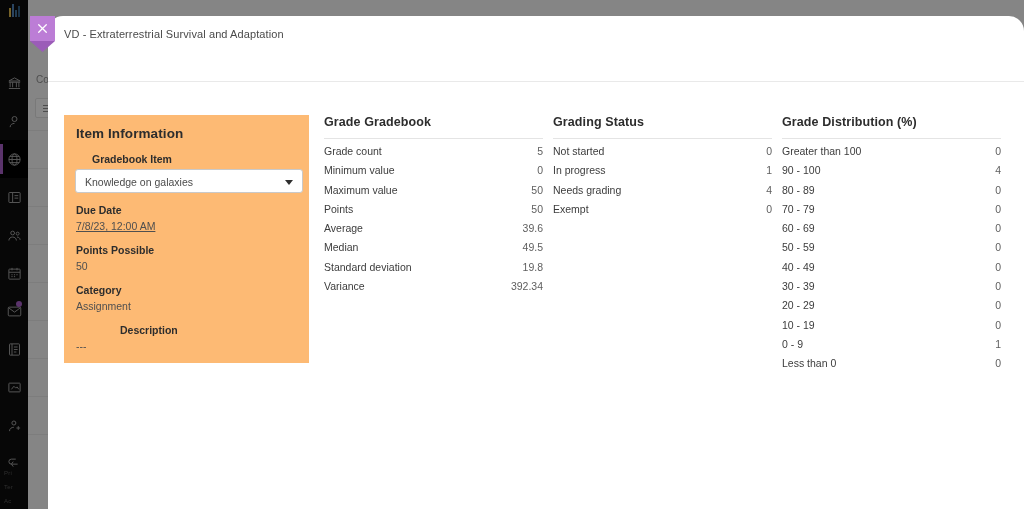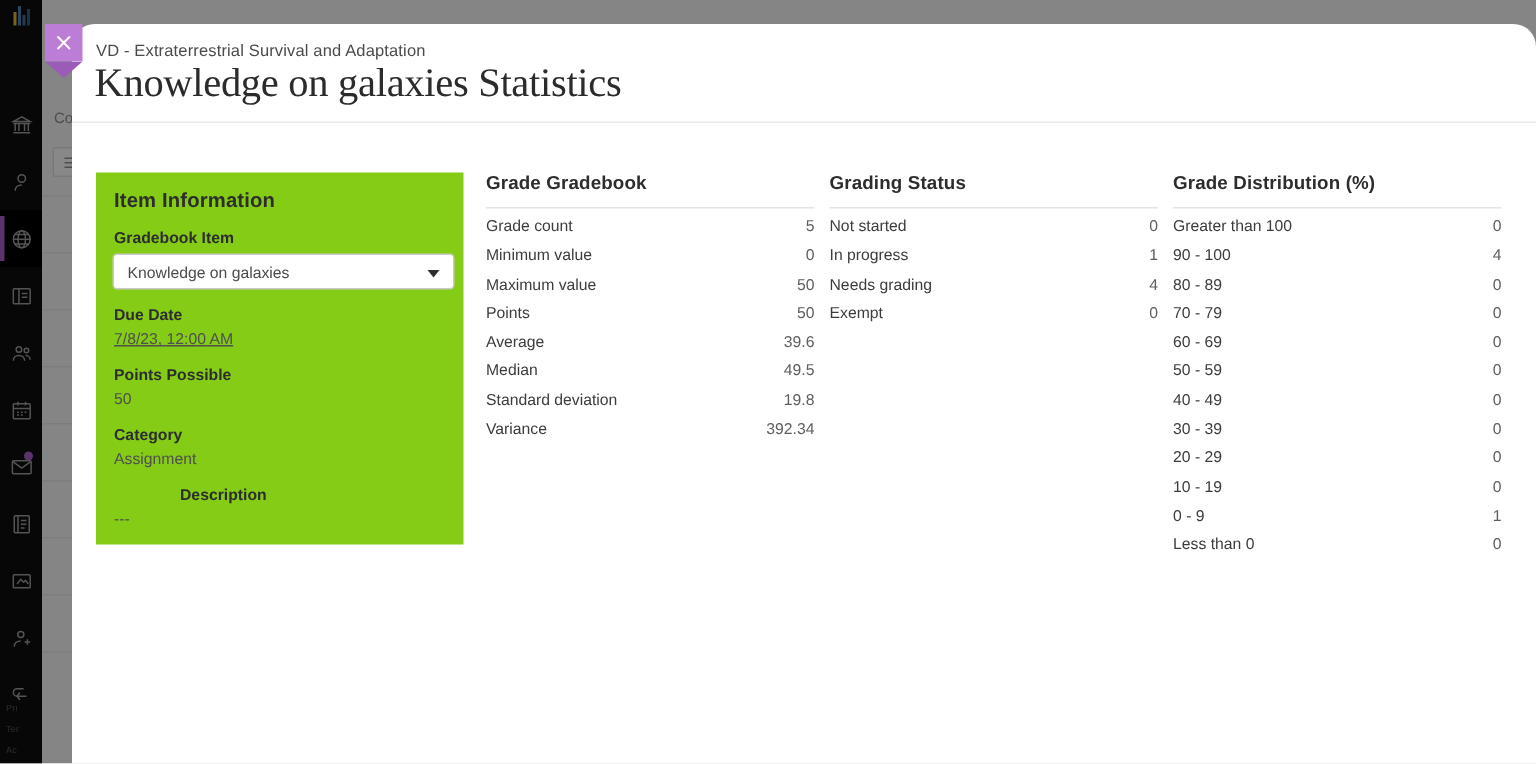--- a/index.html
+++ b/index.html
@@ -102,21 +102,21 @@
   .close-tag svg { position:absolute; left:6px; top:6px; width:13px; height:13px; }
 
   .subtitle {
     position:absolute; left:16px; top:78px;
     font-size:11.5px; color:#4a4a4a;
   }
 
   
   .info-card {
     position:absolute; left:16px; top:99px; width:245px; height:248px;
-    background:#84cc16;
+    background:#fdba74;
   }
   .info-card h2 {
     position:absolute; left:12px; top:11px;
     font-size:13.5px; font-weight:600; color:#2d2d2d; letter-spacing:.1px;
   }
   .fld-label {
     position:absolute; left:12px;
     font-size:10.5px; font-weight:600; color:#2d2d2d;
   }
   .fld-value {
@@ -263,28 +263,27 @@
       <div class="side-foot" style="top:498px;">Ac</div>
     </div>
 
     <div class="scrim"></div>
   </div>
 
   <div class="modal">
 
     <div class="modal-header">
       <div class="eyebrow">VD - Extraterrestrial Survival and Adaptation</div>
-      <div class="modal-title">Knowledge on galaxies Statistics</div>
     </div>
 
 
     <div class="info-card">
       <h2>Item Information</h2>
 
-      <div class="fld-label" style="top:38px;">Gradebook Item</div>
+      <div class="fld-label" style="top:38px;margin-left:16px;">Gradebook Item</div>
 
       <div class="select-box">
         <span class="sel-val">Knowledge on galaxies</span>
         <span class="caret"></span>
       </div>
 
       <div class="fld-label" style="top:89px;">Due Date</div>
       <div class="fld-value" style="top:105px;text-decoration:underline;">7/8/23, 12:00 AM</div>
 
       <div class="fld-label" style="top:129px;">Points Possible</div>

